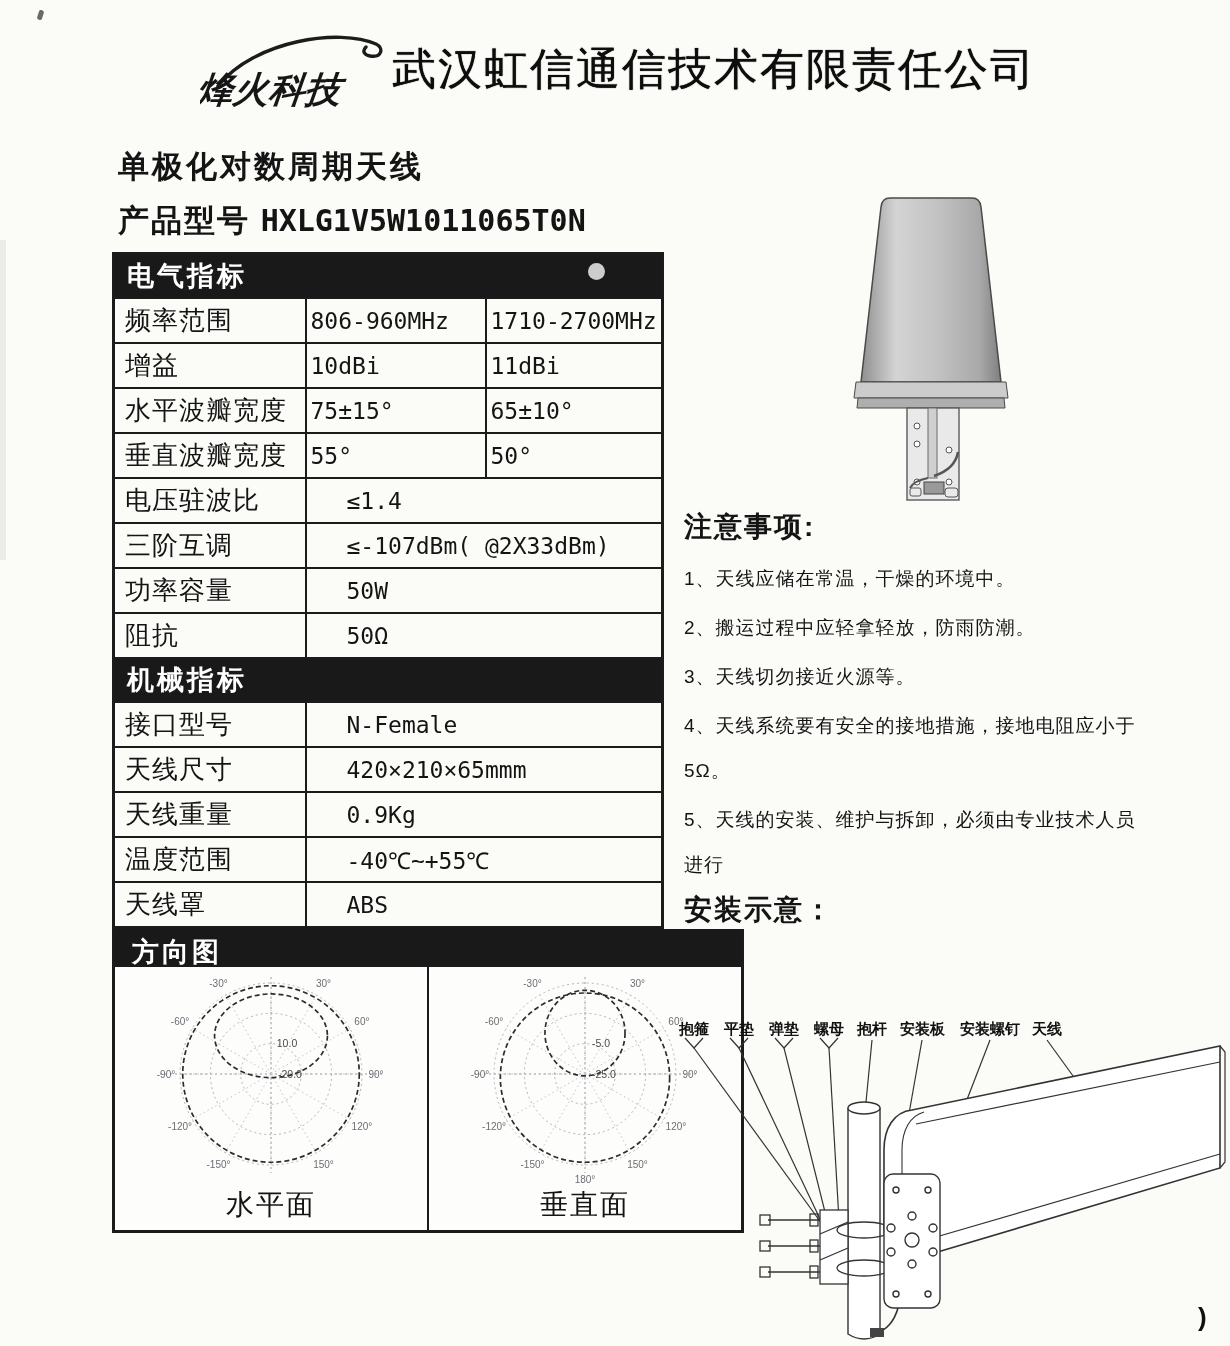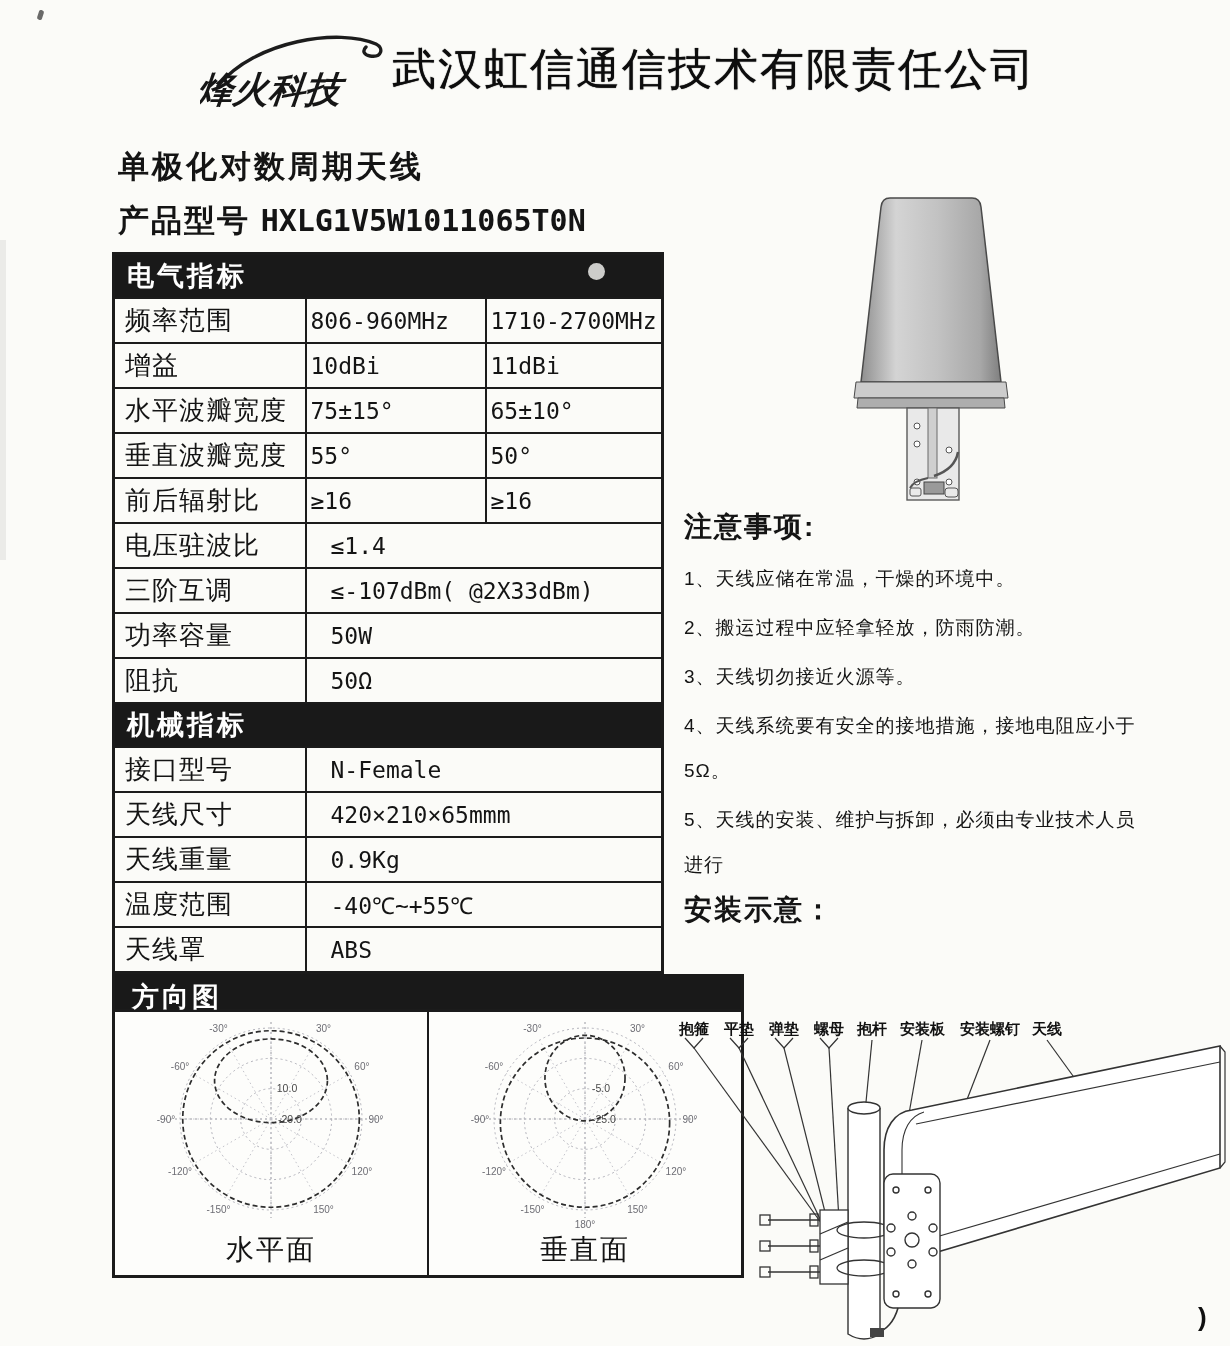--- a/index.html
+++ b/index.html
@@ -19,21 +19,21 @@
   #model-line{position:absolute;left:118px;top:200px;font-size:31px;font-weight:bold;letter-spacing:2px;text-align:center;}
   #model-number{font-family:"DejaVu Sans Mono","Liberation Mono",monospace;font-weight:bold;font-size:30px;letter-spacing:0;}
 
   
   #left-col{position:absolute;left:112px;top:252px;width:632px;}
   table.spec{border-collapse:collapse;width:549px;table-layout:fixed;border:3px solid var(--border);}
   table.spec td{border:2px solid var(--border);vertical-align:middle;}
   td.sec-header{background:var(--sec-bg);color:var(--sec-text);font-size:27px;font-weight:bold;letter-spacing:3px;padding:3px 12px;height:38px;}
   td.lbl{font-size:26px;padding:4px 10px;height:41px;letter-spacing:1px;}
   td.val{font-family:"DejaVu Sans Mono","Liberation Mono",monospace;font-size:23px;text-align:left;padding:4px 4px;}
-  td.val.span{text-align:left;padding-left:24px;}
+  td.val.span{text-align:left;padding-left:40px;}
   td.val.indent{padding-left:64px;}
 
   .sec-bar{background:var(--sec-bg);color:var(--sec-text);font-size:27px;font-weight:bold;letter-spacing:3px;padding:5px 17px;height:38px;border:3px solid var(--border);border-top:none;}
   .pattern-cells{display:flex;border:3px solid var(--border);border-top:none;height:266px;background:#fdfdfb;}
   .pattern-cell{flex:1;position:relative;}
   .pattern-cell:first-child{border-right:2px solid var(--border);}
   svg.polar{width:100%;height:222px;display:block;margin-top:2px;}
   .pattern-caption{position:absolute;left:0;right:0;bottom:6px;text-align:center;font-size:28px;letter-spacing:2px;}
 
   
@@ -94,25 +94,20 @@
           </tr>
           <tr>
             <td class="lbl">水平波瓣宽度</td>
             <td class="val">75±15°</td>
             <td class="val">65±10°</td>
           </tr>
           <tr>
             <td class="lbl">垂直波瓣宽度</td>
             <td class="val">55°</td>
             <td class="val">50°</td>
-          </tr>
-          <tr>
-            <td class="lbl">前后辐射比</td>
-            <td class="val">≥16</td>
-            <td class="val">≥16</td>
           </tr>
           <tr>
             <td class="lbl">电压驻波比</td>
             <td colspan="2" class="val span">≤1.4</td>
           </tr>
           <tr>
             <td class="lbl">三阶互调</td>
             <td colspan="2" class="val span">≤-107dBm( @2X33dBm)</td>
           </tr>
           <tr>

